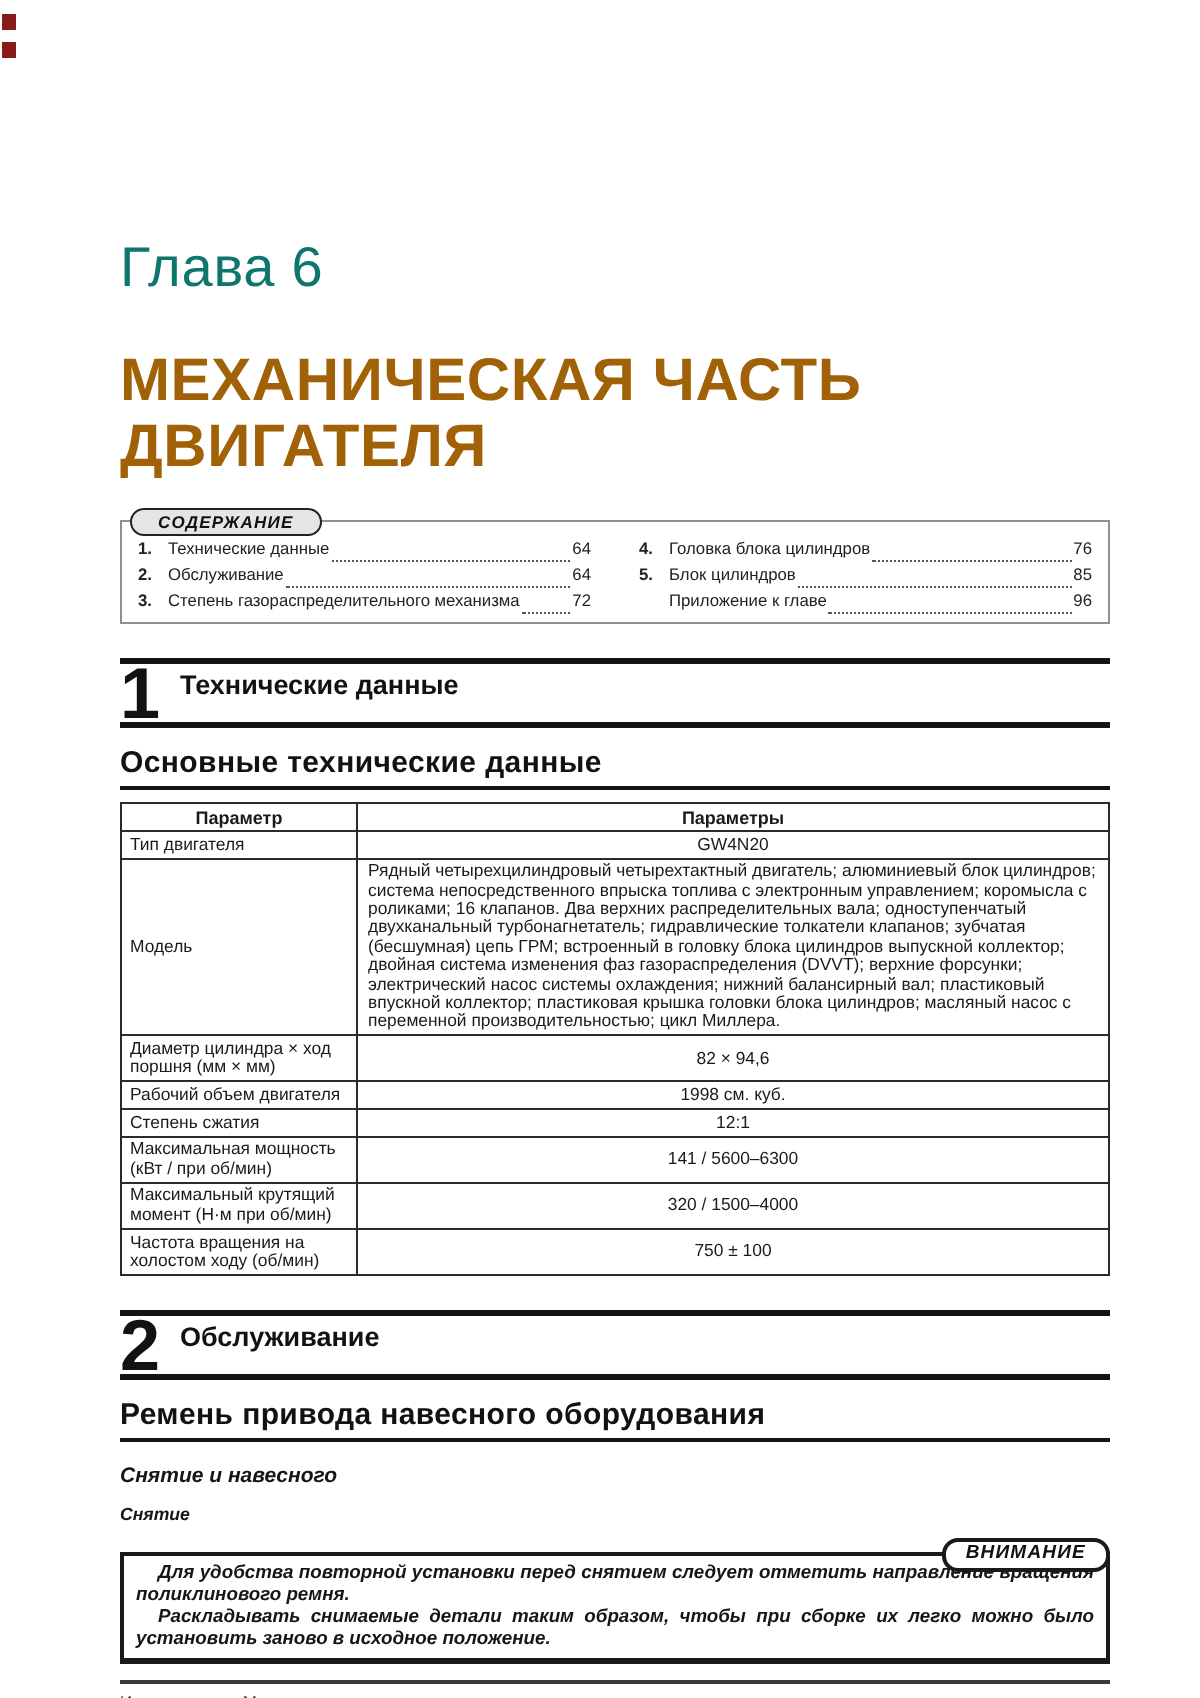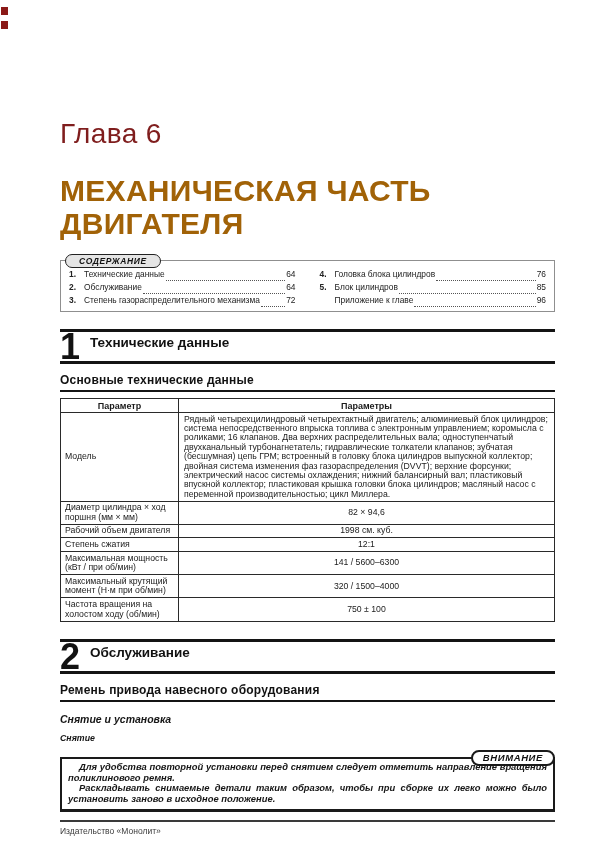--- a/index.html
+++ b/index.html
@@ -6,21 +6,21 @@
   .page {
     position:relative; width:600px; height:849px; background:#ffffff;
     font-family:"Liberation Sans", sans-serif; color:#1a1a1a; overflow:hidden;
   }
   .mark { position:absolute; width:7px; height:8px; left:1px; }
   .mark.m1 { top:7px; }
   .mark.m2 { top:21px; }
 
   .content { position:absolute; left:60px; right:45px; top:0; }
 
-  .chapter { padding-top:118px; font-size:28px; font-weight:400; color:#7f1d1d; letter-spacing:0.4px; }
+  .chapter { padding-top:118px; font-size:28px; font-weight:400; color:#0f766e; letter-spacing:0.4px; }
 
   .title { margin:24px 0 0 0; font-size:30px; line-height:33px; font-weight:800; color:#a16207; letter-spacing:0.3px; }
 
   .toc { position:relative; margin-top:20px; border:1px solid #8f8f8f; padding:7px 8px 4px 8px; background:#fff; }
   .toc-tab {
     position:absolute; top:-7px; left:4px; background:#e5e5e5; border:1.5px solid #222;
     border-radius:7px; padding:0 13px; font-size:8.5px; font-weight:bold; font-style:italic;
     line-height:12px; letter-spacing:0.6px; color:#111;
   }
   .toc-cols { display:flex; gap:24px; }
@@ -32,21 +32,21 @@
   .toc-page { flex:none; }
 
   .section-band {
     margin-top:17px; border-top:3.5px solid #141414; border-bottom:3.5px solid #141414;
     height:29px; display:flex; align-items:stretch;
   }
   .sec-num { font-size:36px; font-weight:800; line-height:30px; width:30px; flex:none; color:#121212; letter-spacing:-1px; }
   .sec-title { font-size:13.5px; font-weight:bold; padding-top:3px; color:#121212; }
 
   .rule-heading {
-    margin:9px 0 0 0; font-size:12px; font-weight:800; color:#121212;
+    margin:9px 0 0 0; font-size:15px; font-weight:800; color:#121212;
     border-bottom:2.5px solid #141414; padding-bottom:3px; letter-spacing:0.2px;
   }
 
   .spec-table { margin-top:6px; width:100%; border-collapse:collapse; border:1.5px solid #111; }
   .spec-table th, .spec-table td { border:1px solid #2a2a2a; }
   .spec-table th { font-size:9px; font-weight:bold; text-align:center; padding:1.5px 2px; }
   .spec-table col.c1 { width:118px; }
   td.param { font-size:8.7px; line-height:9.6px; padding:1.5px 3px 1.5px 4px; vertical-align:middle; }
   td.value { font-size:8.7px; line-height:9.4px; text-align:center; padding:1.5px 5px; vertical-align:middle; }
   td.value.left { text-align:left; }
@@ -143,20 +143,24 @@
           <col>
         </colgroup>
       <thead>
         <tr>
           <th>Параметр</th>
           <th>Параметры</th>
         </tr>
       </thead>
       <tbody id="spec-rows">
           <tr>
+            <td class="param">Тип двигателя</td>
+            <td class="value">GW4N20</td>
+          </tr>
+          <tr>
             <td class="param">Модель</td>
             <td class="value left">Рядный четырехцилиндровый четырехтактный двигатель; алюминиевый блок цилиндров; система непосредственного впрыска топлива с электронным управлением; коромысла с роликами; 16 клапанов. Два верхних распределительных вала; одноступенчатый двухканальный турбонагнетатель; гидравлические толкатели клапанов; зубчатая (бесшумная) цепь ГРМ; встроенный в головку блока цилиндров выпускной коллектор; двойная система изменения фаз газораспределения (DVVT); верхние форсунки; электрический насос системы охлаждения; нижний балансирный вал; пластиковый впускной коллектор; пластиковая крышка головки блока цилиндров; масляный насос с переменной производительностью; цикл Миллера.</td>
           </tr>
           <tr>
             <td class="param">Диаметр цилиндра × ход поршня (мм × мм)</td>
             <td class="value">82 × 94,6</td>
           </tr>
           <tr>
             <td class="param">Рабочий объем двигателя</td>
             <td class="value">1998 см. куб.</td>
@@ -180,21 +184,21 @@
         </tbody>
     </table>
 
     <div class="section-band band2">
       <span class="sec-num">2</span>
       <span class="sec-title">Обслуживание</span>
     </div>
 
     <h2 class="rule-heading">Ремень привода навесного оборудования</h2>
 
-    <div class="sub1">Снятие и установка</div>
+    <div class="sub1">Снятие и навесного</div>
     <div class="sub2">Снятие</div>
 
     <div class="attn-wrap">
       <div class="attn-label">ВНИМАНИЕ</div>
       <div class="attn-box" id="attn-box">
           <p>Для удобства повторной установки перед снятием следует отметить направление вращения поликлинового ремня.</p>
           <p>Раскладывать снимаемые детали таким образом, чтобы при сборке их легко можно было установить заново в исходное положение.</p>
         </div>
     </div>
 

